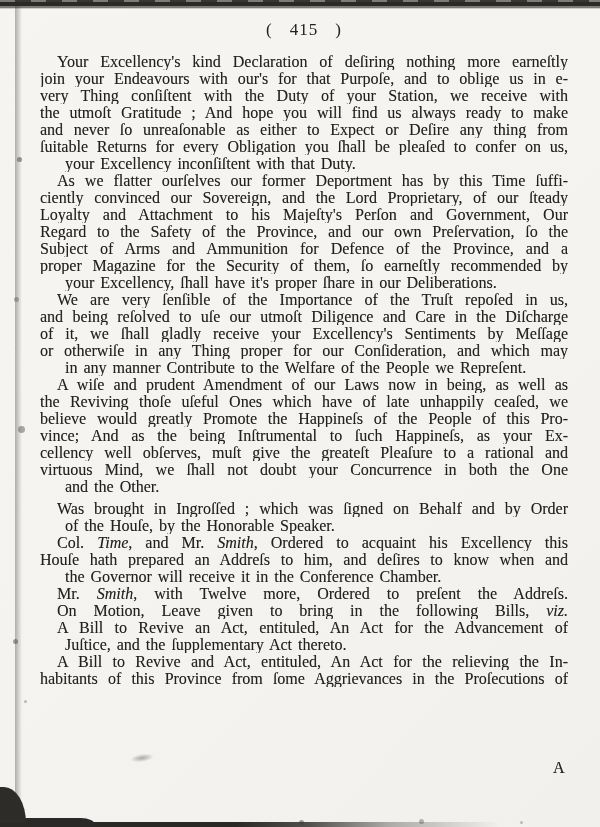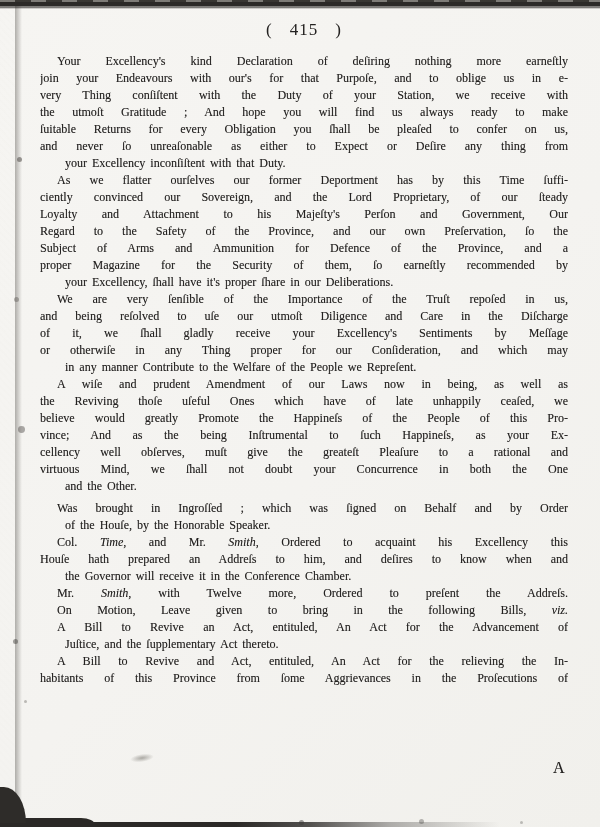--- a/index.html
+++ b/index.html
@@ -19,21 +19,21 @@
   .page-content{
     position:absolute;
     left:40px;top:20px;width:528px;
   }
   .running-head{
     display:flex;justify-content:center;align-items:baseline;gap:17px;
     font-size:17px;letter-spacing:1px;
     margin-bottom:13px;
   }
   .text-block{
-    font-size:12px;
+    font-size:16px;
     word-spacing:2px;
     text-shadow:0.2px 0.2px 0 rgba(35,33,32,0.35);
   }
   .para{margin:0;}
   .para.space-before{margin-top:5px;}
   .line{
     line-height:17px;
     text-align:justify;
     text-align-last:justify;
     overflow:hidden;
@@ -115,22 +115,22 @@
       <span>(</span>
       <span>415</span>
       <span>)</span>
     </div>
     <div class="text-block">
         <div class="para">
           <div class="line first">Your Excellency's kind Declaration of deſiring nothing more earneſtly</div>
           <div class="line">join your Endeavours with our's for that Purpoſe, and to oblige us in e-</div>
           <div class="line">very Thing conſiſtent with the Duty of your Station, we receive with</div>
           <div class="line">the utmoſt Gratitude ; And hope you will find us always ready to make</div>
+          <div class="line">and never ſo unreaſonable as either to Expect or Deſire any thing from</div>
           <div class="line">ſuitable Returns for every Obligation you ſhall be pleaſed to confer on us,</div>
-          <div class="line">and never ſo unreaſonable as either to Expect or Deſire any thing from</div>
           <div class="line last">your Excellency inconſiſtent with that Duty.</div>
         </div>
         <div class="para">
           <div class="line first">As we flatter ourſelves our former Deportment has by this Time ſuffi-</div>
           <div class="line">ciently convinced our Sovereign, and the Lord Proprietary, of our ſteady</div>
           <div class="line">Loyalty and Attachment to his Majeſty's Perſon and Government, Our</div>
           <div class="line">Regard to the Safety of the Province, and our own Preſervation, ſo the</div>
           <div class="line">Subject of Arms and Ammunition for Defence of the Province, and a</div>
           <div class="line">proper Magazine for the Security of them, ſo earneſtly recommended by</div>
           <div class="line last">your Excellency, ſhall have it's proper ſhare in our Deliberations.</div>

